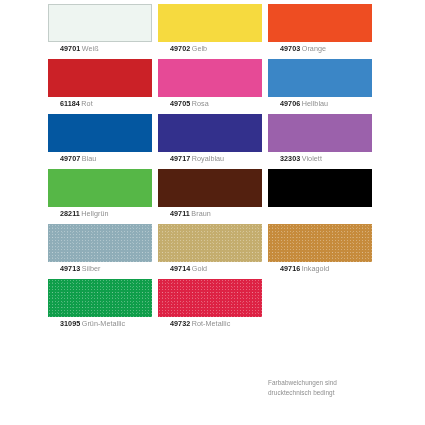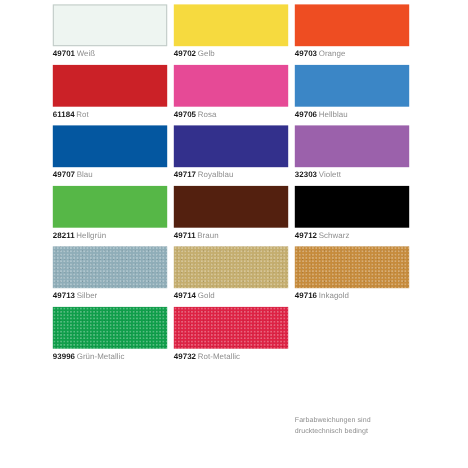--- a/index.html
+++ b/index.html
@@ -56,21 +56,21 @@
     background-image:
       radial-gradient(rgba(255,255,255,0.30) 0.6px, transparent 0.7px),
       radial-gradient(rgba(0,0,0,0.16) 0.6px, transparent 0.7px),
       radial-gradient(rgba(255,255,255,0.18) 0.5px, transparent 0.6px);
     background-size: 3px 3px, 4px 4px, 5px 5px;
     background-position: 0 0, 1px 2px, 2px 1px;
   }
 
   .cap {
     position: absolute;
-    left: 0;
+    left: 12px;
     top: 40px;
     width: 122px;
     white-space: nowrap;
     font-size: 7.2px;
     line-height: 10px;
     letter-spacing: 0.05px;
   }
 
   .cap .code {
     font-weight: bold;
@@ -139,37 +139,36 @@
       <div class="cell">
         <div class="chip" style="background-color: rgb(86, 183, 71);"></div>
         <div class="cap"><span class="code">28211</span><span class="name">Hellgrün</span></div>
       </div>
       <div class="cell">
         <div class="chip" style="background-color: rgb(83, 32, 15);"></div>
         <div class="cap"><span class="code">49711</span><span class="name">Braun</span></div>
       </div>
       <div class="cell">
         <div class="chip" style="background-color: rgb(0, 0, 0);"></div>
-        <div class="cap"><span class="code">49712</span><span class="name">Schwarz</span></div>
       </div>
       <div class="cell">
         <div class="chip metallic" style="background-color: rgb(143, 173, 184);"></div>
         <div class="cap"><span class="code">49713</span><span class="name">Silber</span></div>
       </div>
       <div class="cell">
         <div class="chip metallic" style="background-color: rgb(196, 173, 110);"></div>
         <div class="cap"><span class="code">49714</span><span class="name">Gold</span></div>
       </div>
       <div class="cell">
         <div class="chip metallic" style="background-color: rgb(198, 139, 60);"></div>
         <div class="cap"><span class="code">49716</span><span class="name">Inkagold</span></div>
       </div>
       <div class="cell">
         <div class="chip metallic" style="background-color: rgb(15, 158, 74);"></div>
-        <div class="cap"><span class="code">93996</span><span class="name">Grün-Metallic</span></div>
+        <div class="cap"><span class="code">31095</span><span class="name">Grün-Metallic</span></div>
       </div>
       <div class="cell">
         <div class="chip metallic" style="background-color: rgb(221, 34, 68);"></div>
         <div class="cap"><span class="code">49732</span><span class="name">Rot-Metallic</span></div>
       </div>
       <div class="cell empty"></div>
     </div>
 
   <div class="note">
     <div>Farbabweichungen sind</div>

